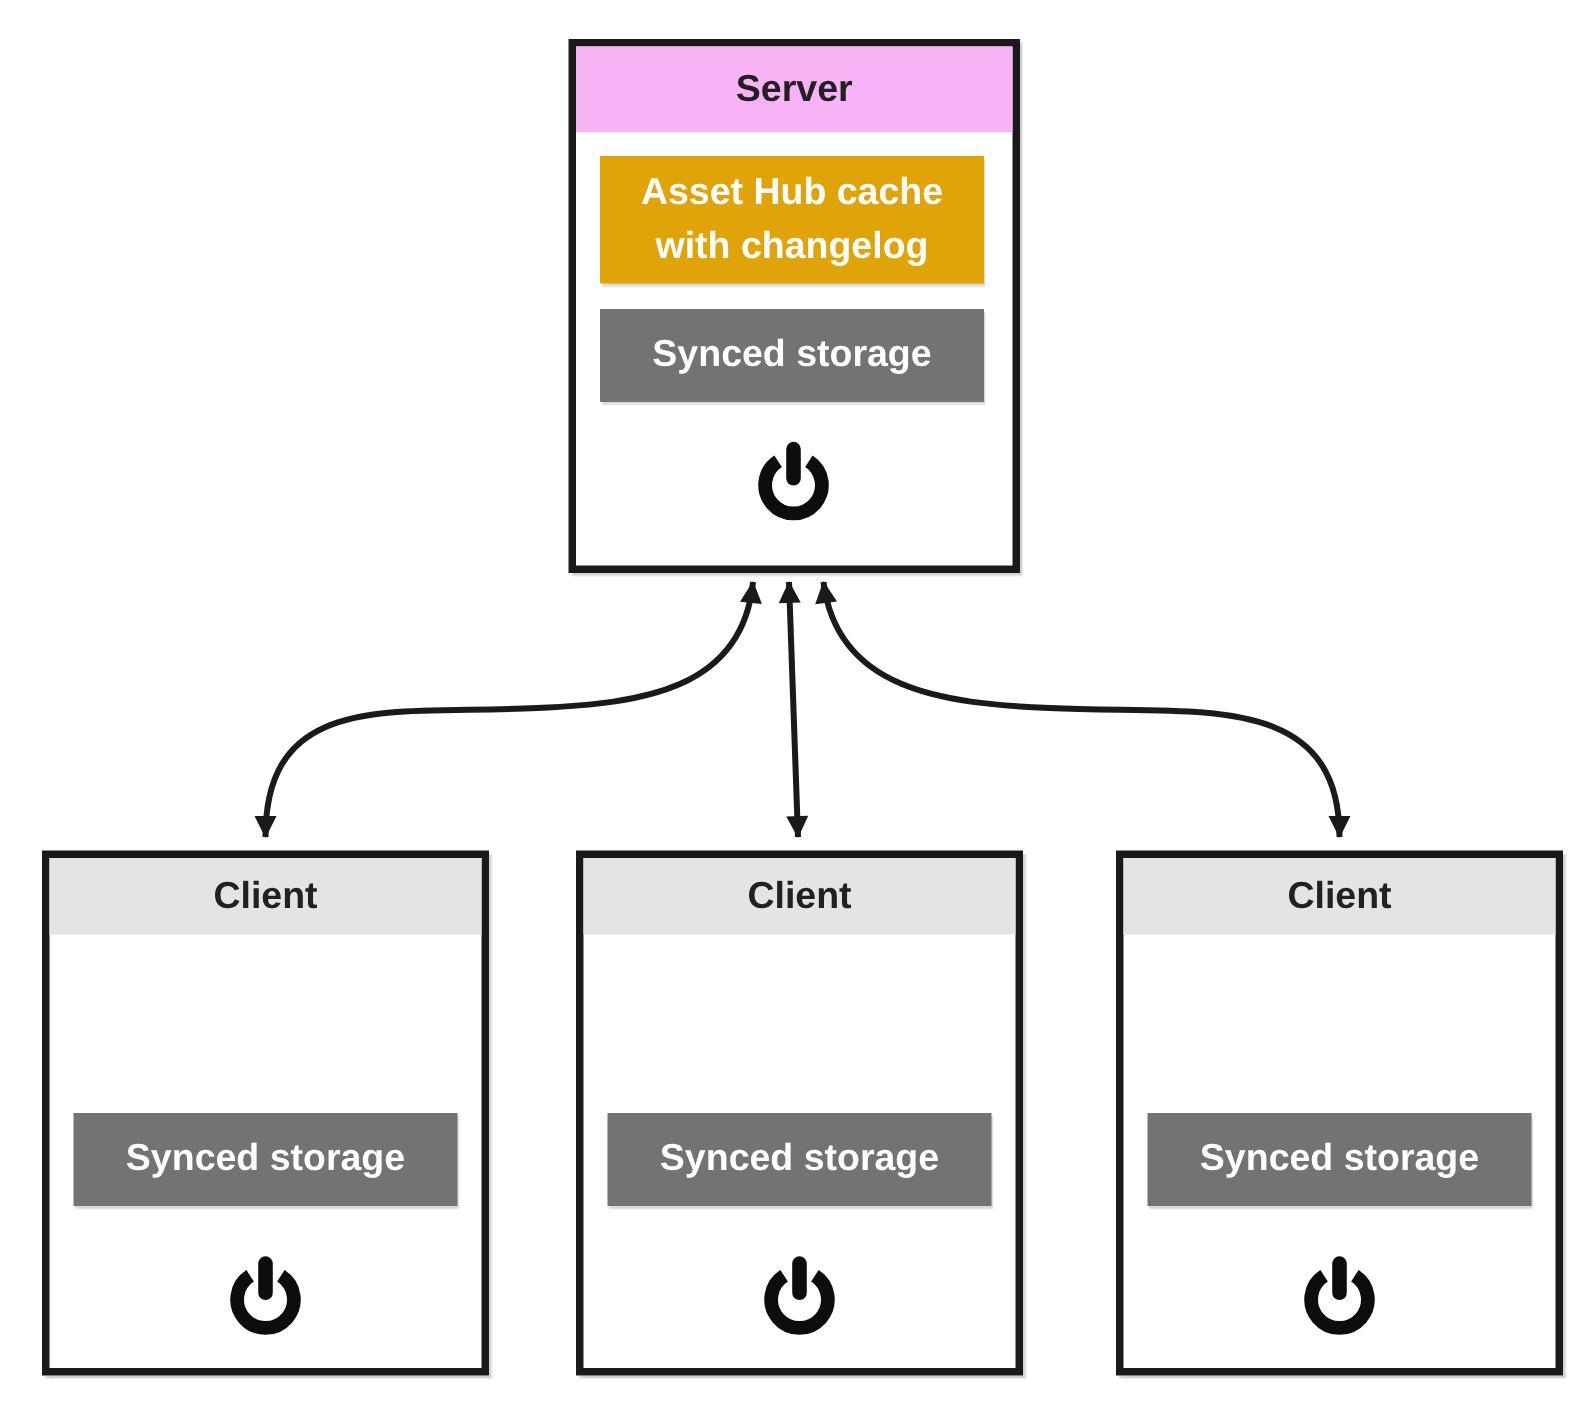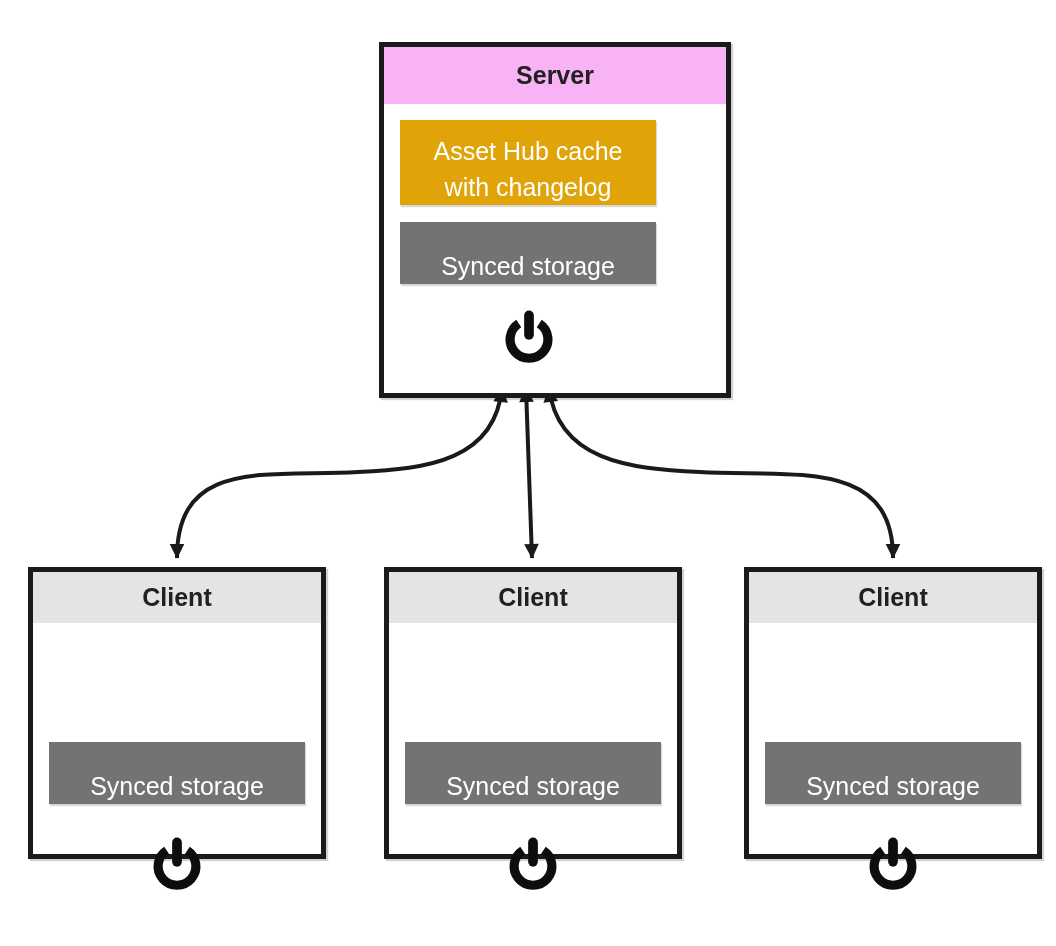--- a/index.html
+++ b/index.html
@@ -27,25 +27,25 @@
     stroke-width: 4;
   }
   .node {
     position: absolute;
     box-sizing: border-box;
     border: 5px solid #1a1a1a;
     background: #ffffff;
     box-shadow: 2px 2px 1px rgba(0,0,0,0.18);
   }
   .node-server {
-    left: 379px; top: 42px;
-    width: 352px; height: 356px;
+    left: 379px; top: 26px;
+    width: 301px; height: 356px;
   }
   .node-client {
-    width: 298px; height: 292px;
+    width: 298px; height: 350px;
     top: 567px;
   }
   .node-client.c0 { left: 28px; }
   .node-client.c1 { left: 384px; }
   .node-client.c2 { left: 744px; }
   .node-header {
     position: absolute;
     left: 0; top: 0; right: 0;
     display: flex;
     align-items: center;
@@ -60,24 +60,24 @@
   }
   .node-client .node-header {
     height: 51px;
     background: #e4e4e4;
   }
   .chip {
     position: absolute;
     box-sizing: border-box;
     width: 256px;
     display: flex;
-    align-items: flex-end;
+    align-items: center;
     justify-content: center;
     text-align: center;
-    font-weight: 400;
+    font-weight: 700;
     font-size: 25px;
     line-height: 1.42;
     color: #ffffff;
     padding: 0 8px;
     box-shadow: 1px 2px 1px rgba(0,0,0,0.15);
   }
   .chip-orange { background: #e0a408; }
   .chip-teal   { background: #737373; }
   .node-server .chip-orange { left: 16px; top: 73px;  height: 85px; }
   .node-server .chip-teal   { left: 16px; top: 175px; height: 62px; }

